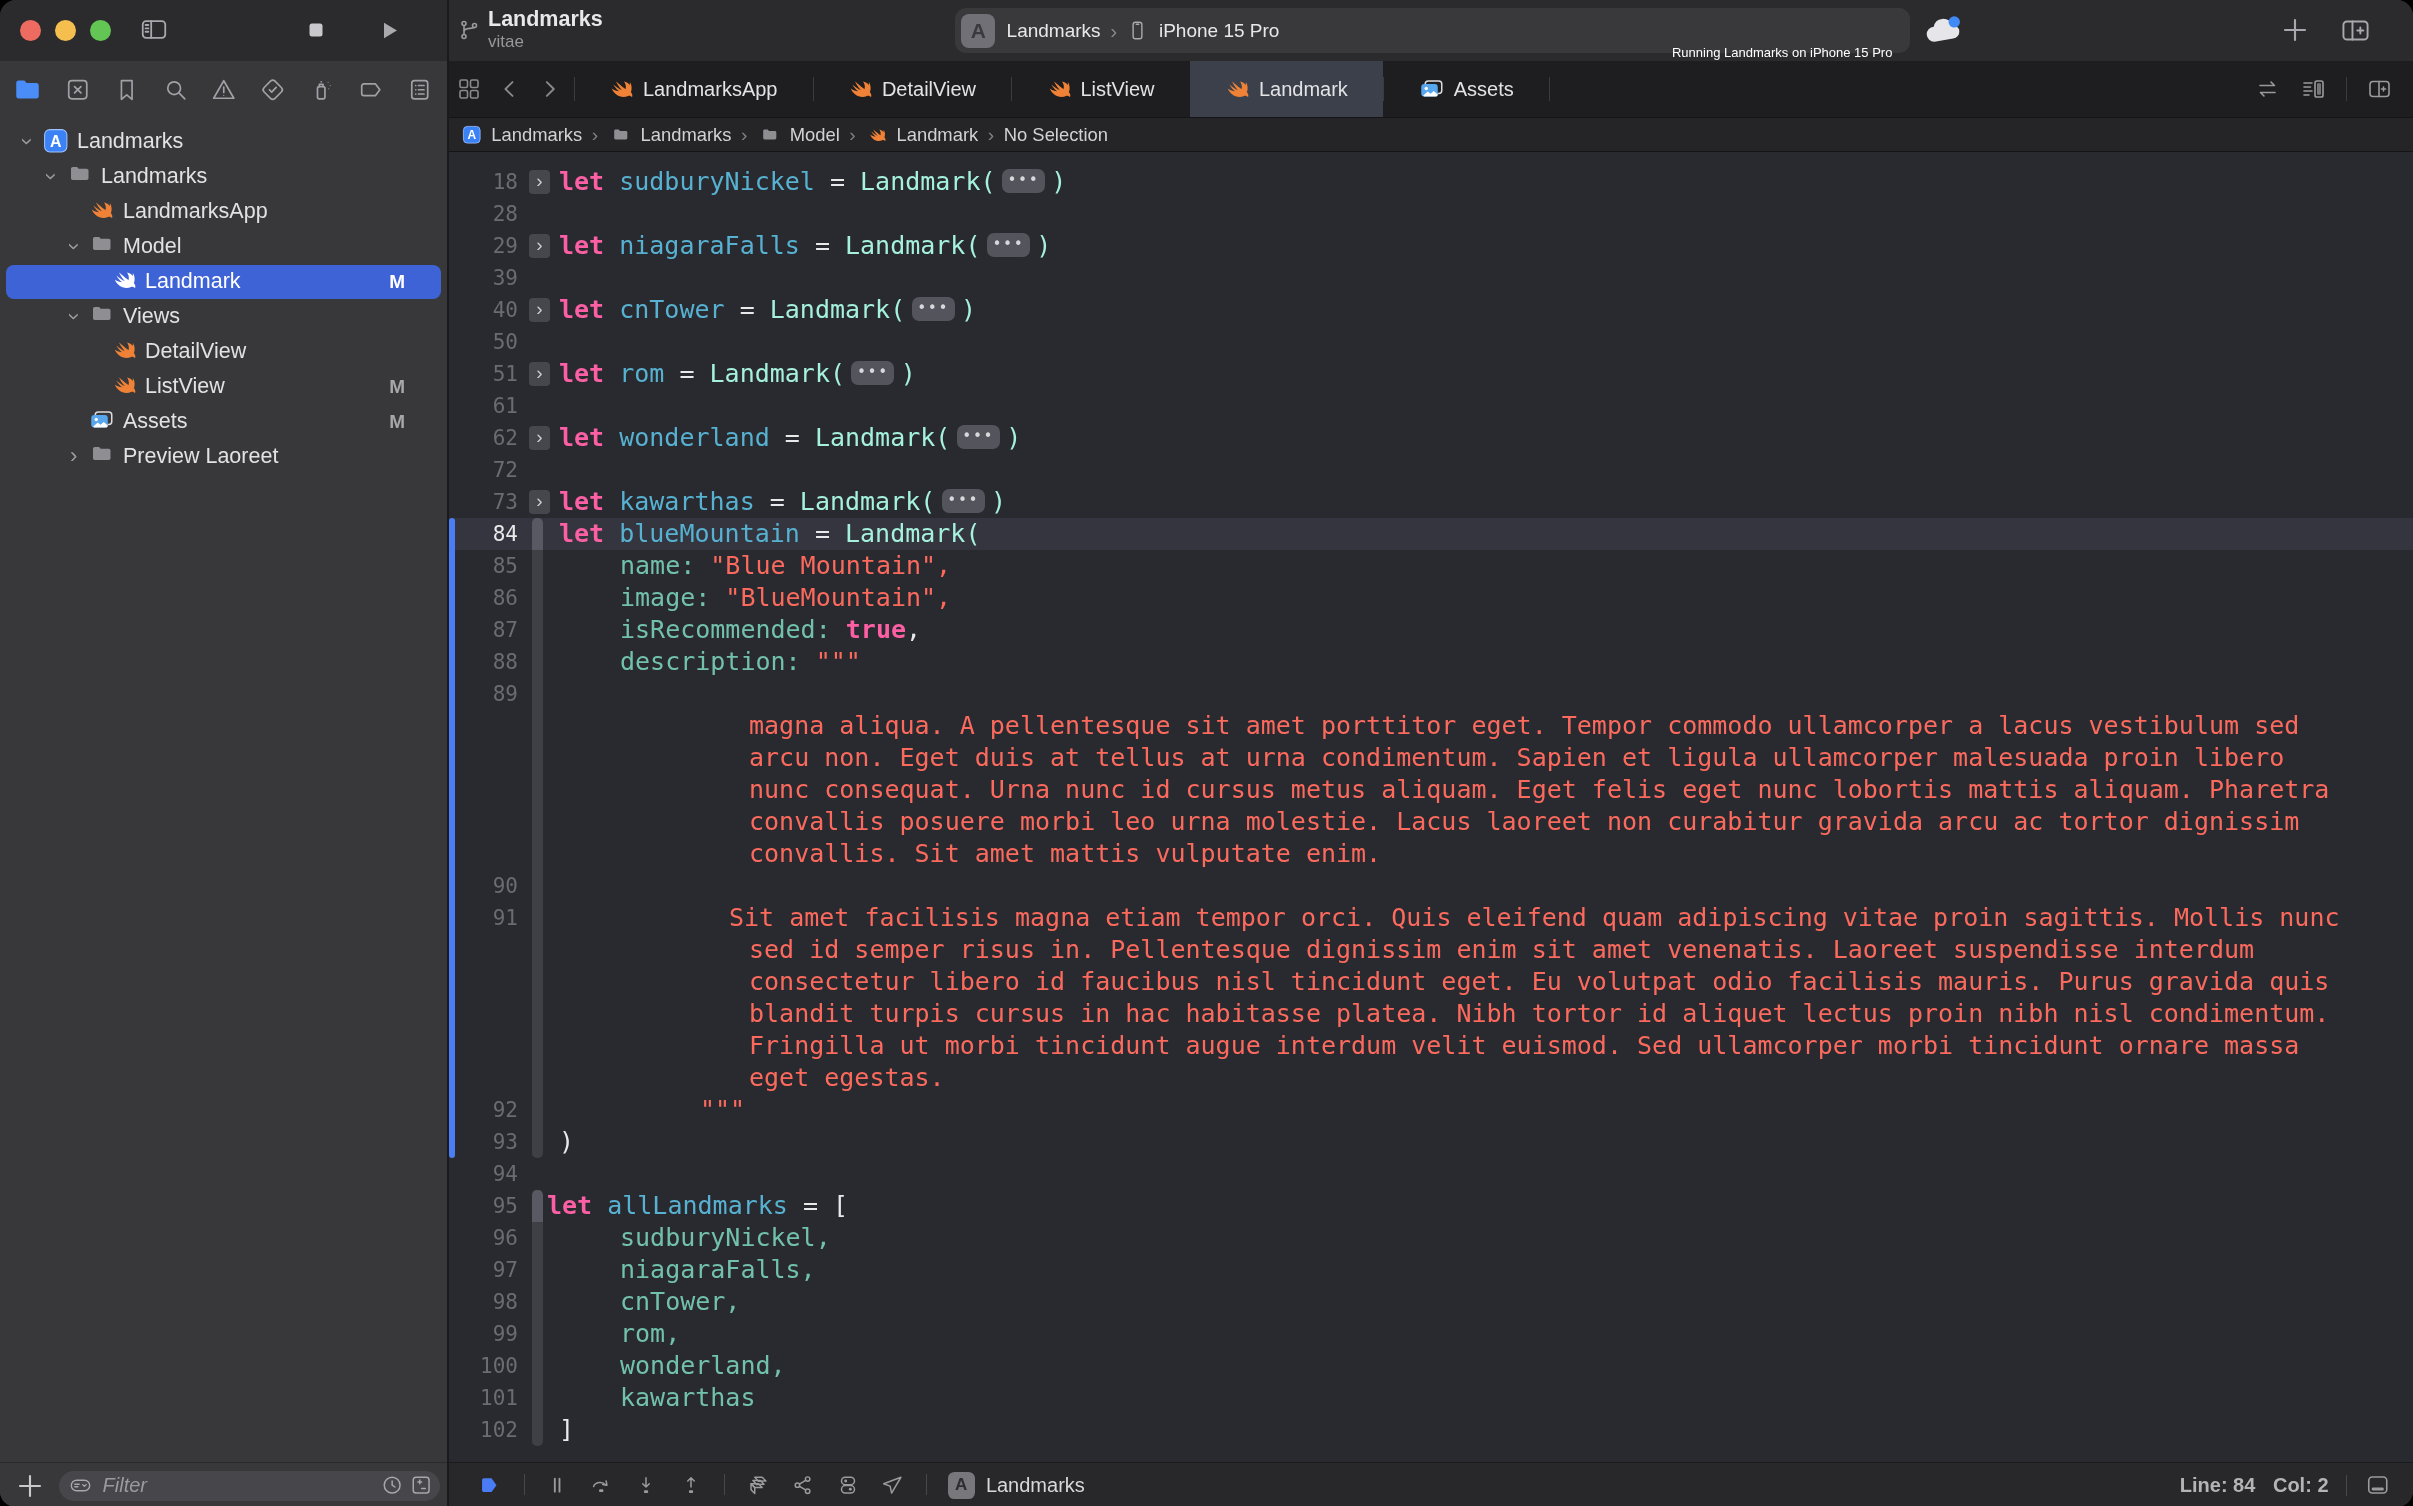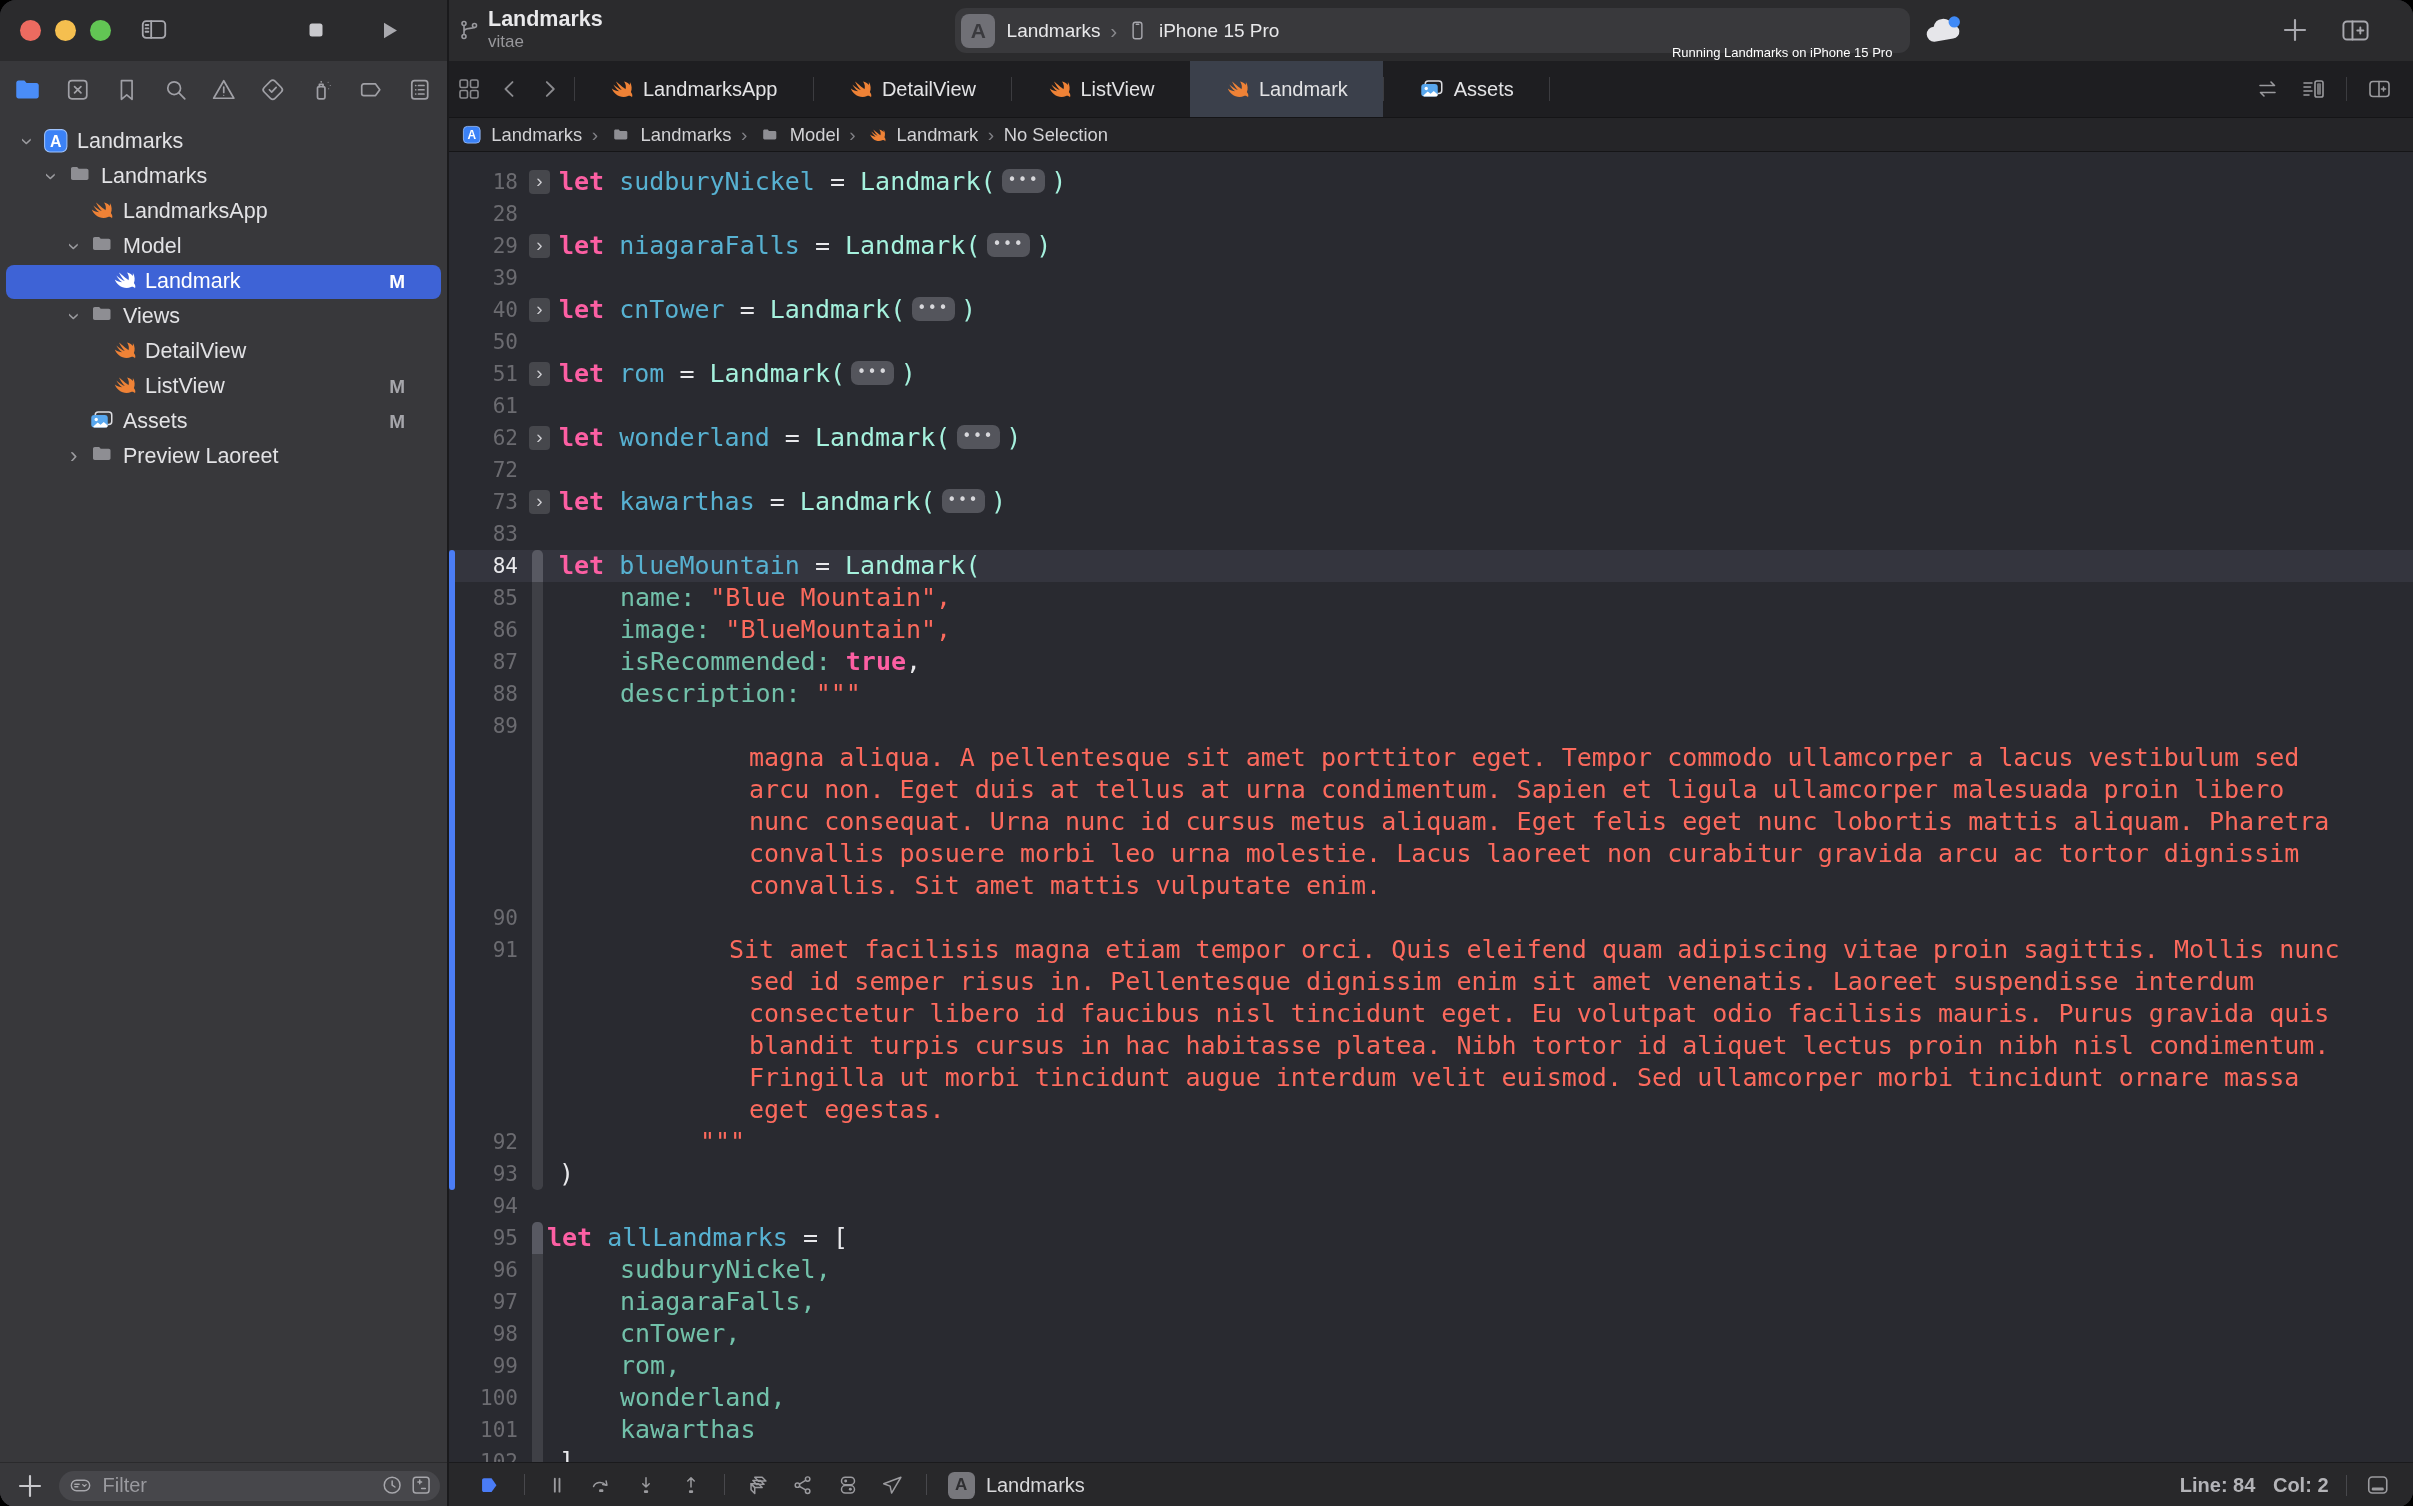--- a/index.html
+++ b/index.html
@@ -48,21 +48,21 @@
   .trow .tlabel{position:absolute;top:0;line-height:35px;font-size:21.5px;color:#E2E2E5;white-space:nowrap;}
   .trow.sel .tlabel{color:#FFF;}
   .trow .badge{position:absolute;right:42px;top:0;line-height:35px;font-size:19px;font-weight:bold;color:#A6A6AB;}
   .trow.sel .badge{color:#FFF;}
   #sidebar-bottom{position:absolute;left:0;top:1401px;width:447px;height:45px;background:var(--sidebar-bg,#38383B);
     border-top:1.6px solid #2A2A2C;display:flex;align-items:center;}
   #add-btn{color:#C9C9CD;margin-left:14.4px;display:flex;}
   #filter-pill{margin-left:12.8px;width:381px;height:30px;border-radius:15px;background:#47474B;
     display:flex;align-items:center;padding:0 8px;box-sizing:border-box;gap:6.4px;}
   #filter-input{flex:1;background:transparent;border:none;outline:none;font-size:20px;color:#DDDDE0;
-    font-family:"Liberation Sans",sans-serif;min-width:0;}
+    font-family:"Liberation Sans",sans-serif;min-width:0;font-style:italic;}
   #filter-input::placeholder{color:#9A9A9F;}
   .fp-ic{color:#A6A6AB;display:flex;}
 
   #vdiv{position:absolute;left:447px;top:0;width:1.6px;height:1507px;background:#1A1A1C;}
 
   
   #main{position:absolute;left:449px;top:61px;width:1965px;height:1446px;}
   #tabbar{position:absolute;left:0;top:0;width:1965px;height:57px;background:var(--tabbar-bg,#1E1E21);
     border-bottom:1.6px solid #151517;display:flex;align-items:stretch;box-sizing:border-box;}
   #tab-left{display:flex;align-items:center;gap:17.6px;padding:0 12.8px 0 8px;}
@@ -554,24 +554,20 @@
         </div>
         <div class="ed-row">
           <div class="num">72</div>
           <div class="code" style="left: 110px;"></div>
         </div>
         <div class="ed-row">
           <div class="num">73</div>
           <div class="foldc">›</div>
           <div class="code" style="left: 110px;"><span class="tk-kw">let </span><span class="tk-decl">kawarthas</span><span class="tk-pl"> = </span><span class="tk-type">Landmark(</span><span class="fold-pill">•••</span><span class="tk-type">)</span></div>
         </div>
-        <div class="ed-row">
-          <div class="num">83</div>
-          <div class="code" style="left: 110px;"></div>
-        </div>
         <div class="ed-row cur">
           <div class="rib rt"></div>
           <div class="num">84</div>
           <div class="foldbar cap"></div>
           <div class="code" style="left: 110px;"><span class="tk-kw">let </span><span class="tk-decl">blueMountain</span><span class="tk-pl"> = </span><span class="tk-type">Landmark(</span></div>
         </div>
         <div class="ed-row">
           <div class="rib"></div>
           <div class="num">85</div>
           <div class="foldbar"></div>

